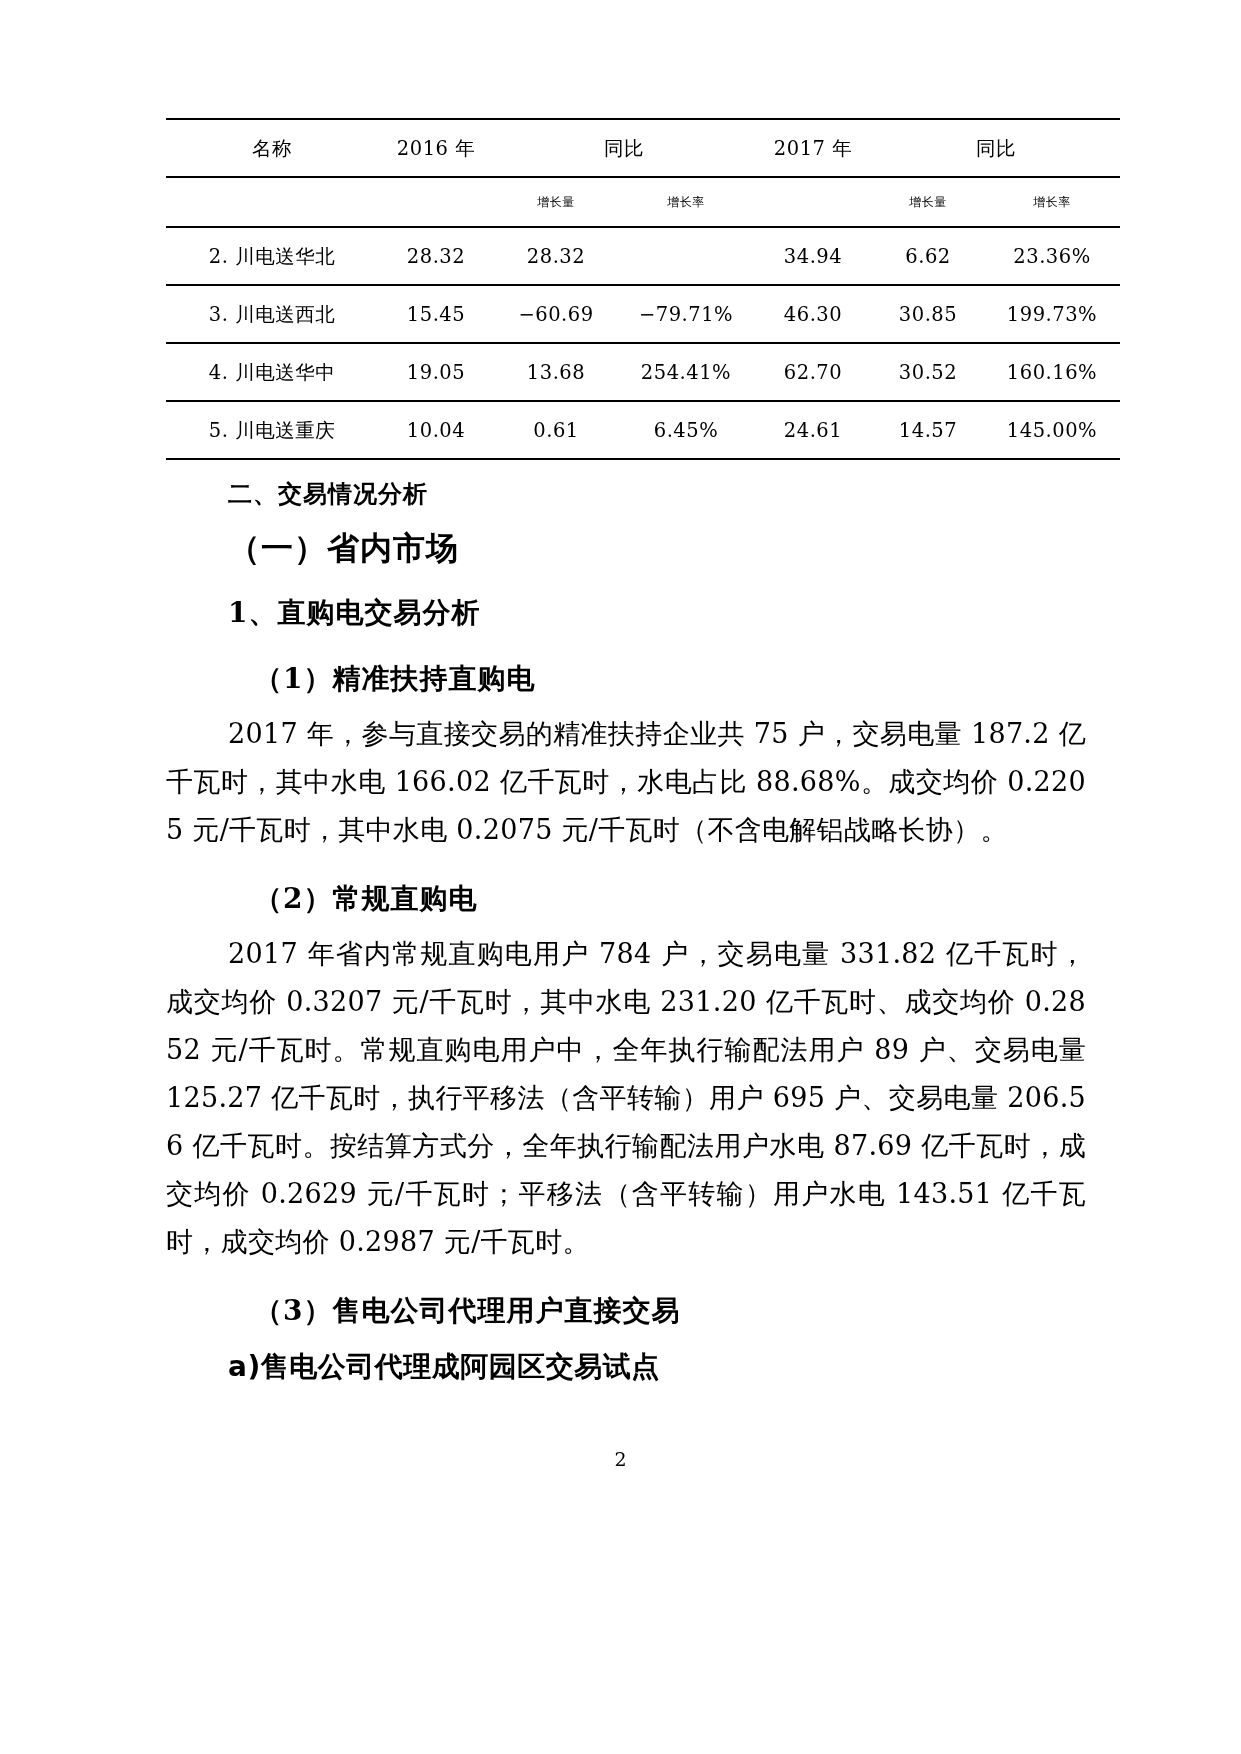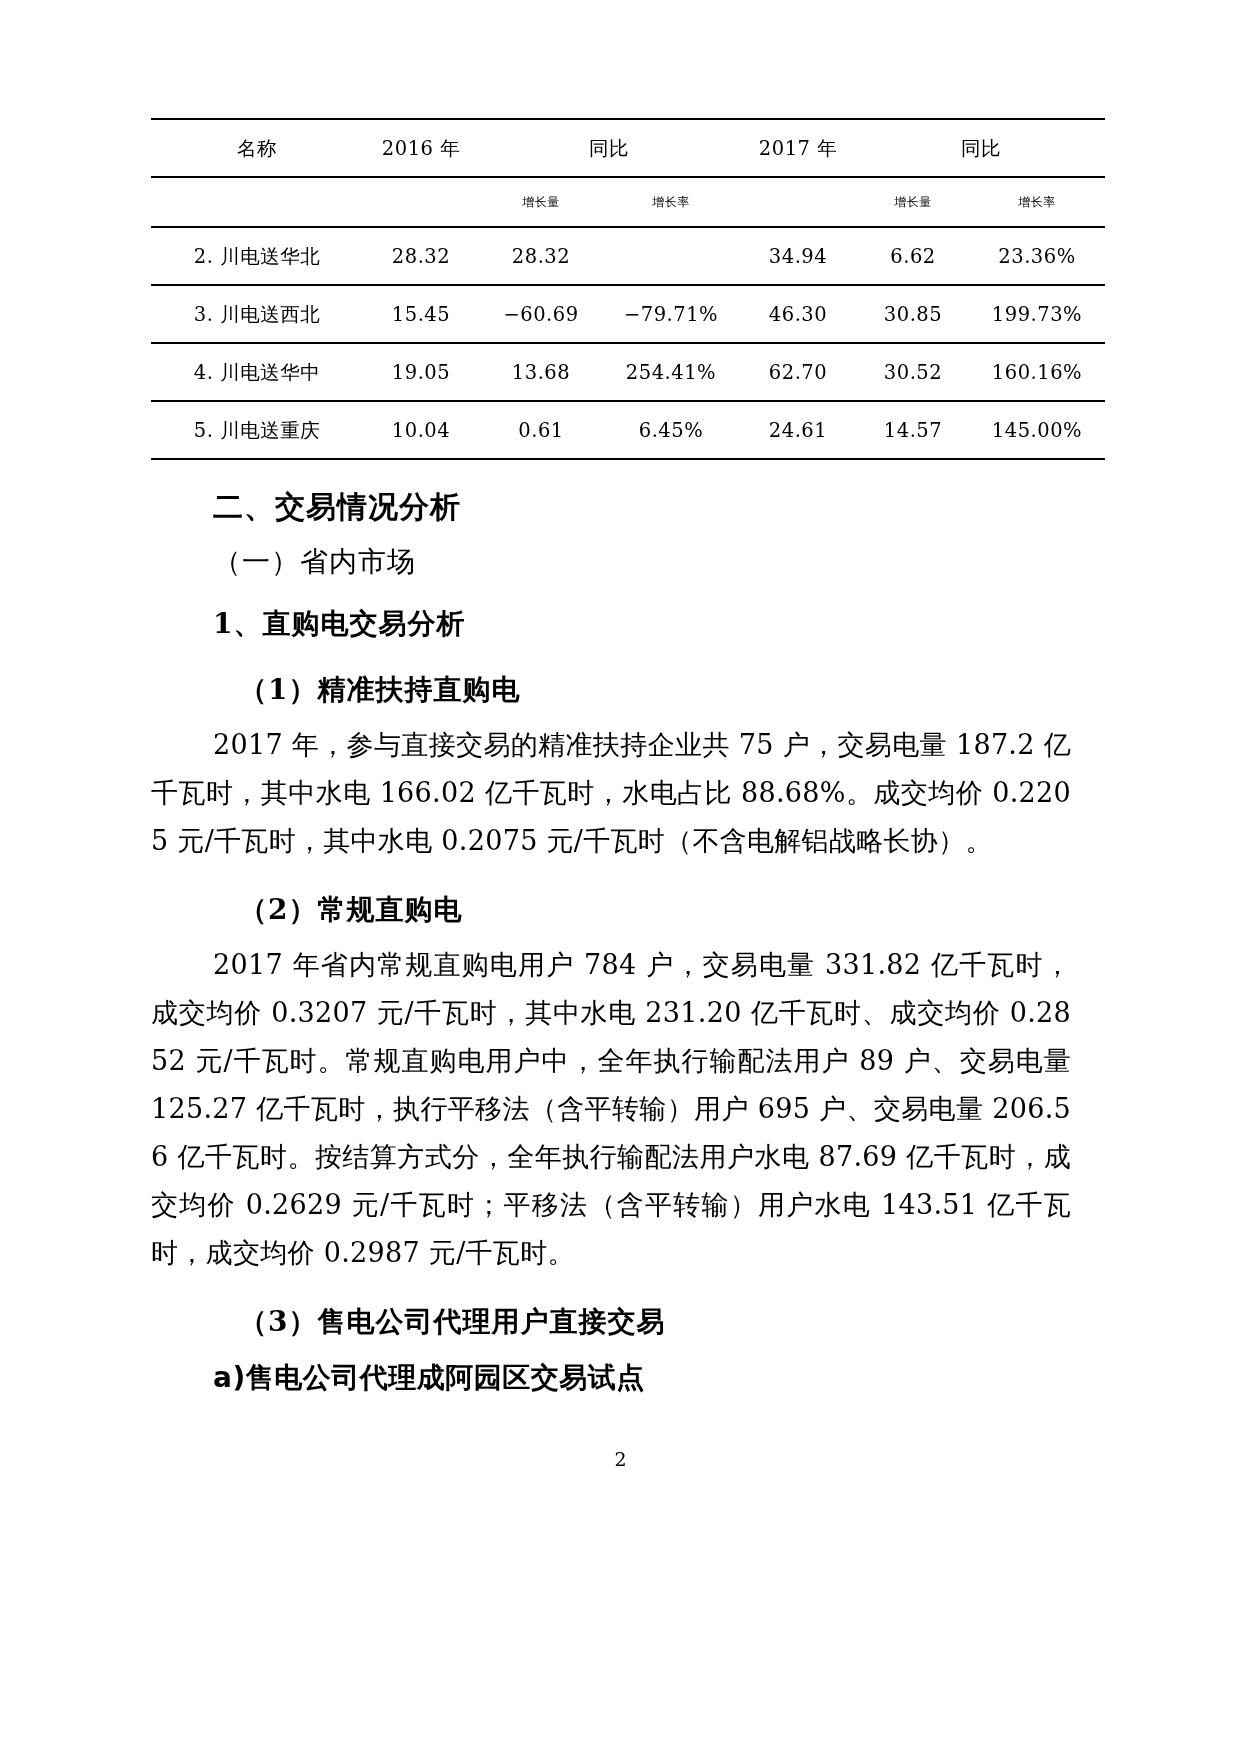--- a/index.html
+++ b/index.html
@@ -14,21 +14,21 @@
   .page {
     position: relative;
     width: 1241px;
     height: 1754px;
     background: #ffffff;
     box-sizing: border-box;
     overflow: hidden;
   }
   .content {
     position: absolute;
-    left: 151px;
+    left: 166px;
     top: 118px;
     width: 920px;
   }
 
   
   table.data-table {
     width: 920px;
     border-collapse: collapse;
     table-layout: fixed;
     font-family: "DejaVu Serif", "Liberation Serif", serif;
@@ -55,29 +55,29 @@
   .col-g2    { width: 112px; }
   .col-r2    { width: 136px; }
   .cell-name { letter-spacing: 1px; }
   .hdr-text  { letter-spacing: 2px; }
   .sub-text  { font-weight: bold; letter-spacing: 2px; font-size: 12px; }
 
   
   .h-sec {
     font-family: "DejaVu Sans", "Liberation Sans", sans-serif;
     font-weight: bold;
-    font-size: 30px;
-    letter-spacing: 1px;
-    margin: 24px 0 4px 62px;
+    font-size: 24px;
+    letter-spacing: 1px;
+    margin: 16px 0 4px 62px;
     line-height: 1.5;
   }
   .h-sub {
     font-family: "DejaVu Sans", "Liberation Sans", sans-serif;
-    font-weight: normal;
-    font-size: 28px;
+    font-weight: bold;
+    font-size: 32px;
     letter-spacing: 1px;
     margin: 12px 0 4px 62px;
     line-height: 1.5;
   }
   .h-num {
     font-family: "DejaVu Serif", "Liberation Serif", serif;
     font-weight: bold;
     font-size: 28px;
     letter-spacing: 1px;
     margin: 20px 0 4px 62px;

